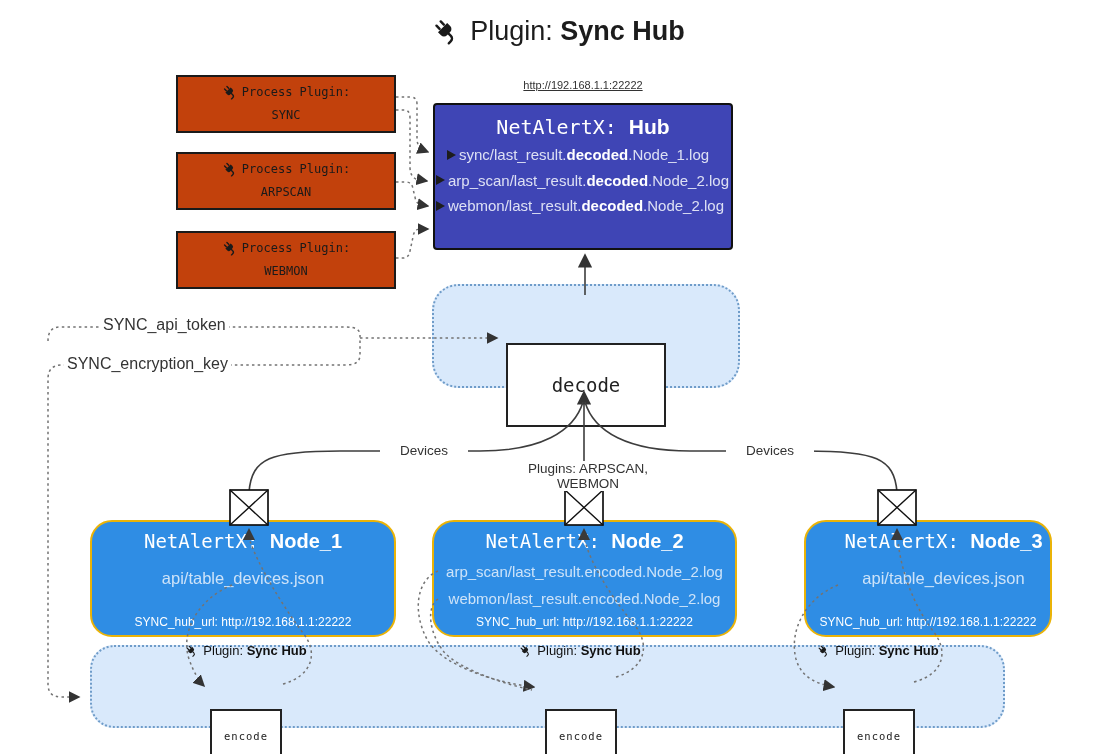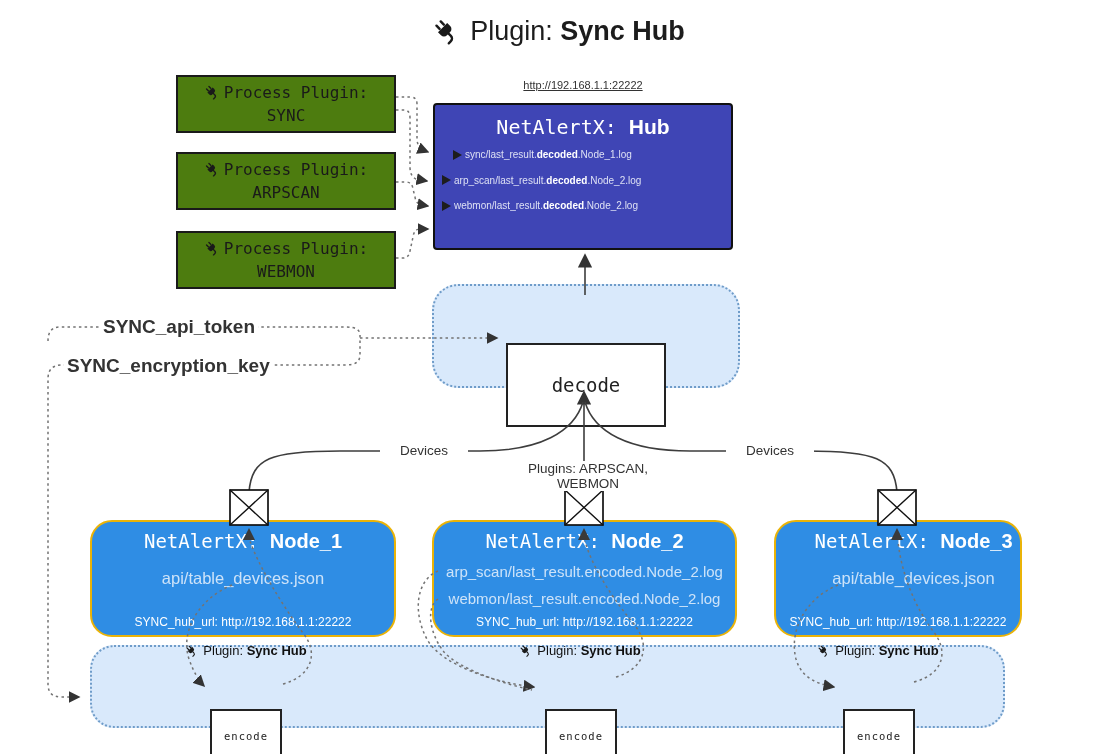--- a/index.html
+++ b/index.html
@@ -11,33 +11,33 @@
   #lines{position:absolute;inset:0;z-index:5;pointer-events:none;}
   #labels{position:absolute;inset:0;z-index:6;pointer-events:none;}
 
   
   .title-row{left:0;right:0;top:16px;display:flex;justify-content:center;align-items:center;gap:8px;}
   .title-text{font-size:27px;color:#1c1c1c;}
   .title-text .b{font-weight:700;}
   .plug{display:inline-block;}
 
   
-  .pp-box{width:220px;height:58px;background:#4d7c0f;border:2px solid #1a1a1a;box-sizing:border-box;
+  .pp-box{width:220px;height:58px;background:#c2410c;border:2px solid #1a1a1a;box-sizing:border-box;
           display:flex;flex-direction:column;justify-content:center;align-items:center;
-          font-family:"DejaVu Sans Mono",monospace;font-size:16px;color:#1a1a1a;}
+          font-family:"DejaVu Sans Mono",monospace;font-size:12px;color:#1a1a1a;}
   .pp-row{display:flex;align-items:center;gap:3px;line-height:23px;}
 
   
   .hub{left:433px;top:103px;width:300px;height:147px;background:#3f45b5;border:2px solid #111;
        border-radius:4px;box-sizing:border-box;padding-top:7px;}
   .hub-title{text-align:center;line-height:30px;color:#fff;
              font-family:"DejaVu Sans Mono",monospace;font-size:20px;}
   .hub-title .b{font-family:"Liberation Sans",sans-serif;font-weight:700;font-size:21px;}
-  .hub-row{display:flex;align-items:center;line-height:25.5px;font-size:10px;color:#dde0f4;
-           padding-left:12px;white-space:nowrap;margin-left:6px;}
+  .hub-row{display:flex;align-items:center;line-height:25.5px;font-size:15px;color:#dde0f4;
+           padding-left:12px;white-space:nowrap;}
   .hub-row.edge{padding-left:8px;}
   .hub-row .tri{width:0;height:0;border-left:9px solid #1d1d1d;border-top:5px solid transparent;
                 border-bottom:5px solid transparent;margin-right:3px;flex:0 0 auto;}
   .hub-row.edge .tri{margin-left:-7px;}
   .hub-row .b{font-weight:700;color:#fff;}
 
   
   .panel{background:#d9e9fb;border:2px dotted #6f9cc9;border-radius:26px;box-sizing:border-box;}
   .decode-panel{left:432px;top:284px;width:308px;height:104px;}
   .bottom-panel{left:90px;top:645px;width:915px;height:83px;border-radius:24px;}
@@ -52,21 +52,21 @@
   .node-title{text-align:center;line-height:28px;color:#fff;
               font-family:"DejaVu Sans Mono",monospace;font-size:19px;white-space:nowrap;}
   .node-title .b{font-family:"Liberation Sans",sans-serif;font-weight:700;font-size:20px;}
   .node-file{text-align:center;color:#cde3f9;font-size:16.5px;margin-top:14px;}
   .node-file.sm{font-size:15px;margin-top:3px;line-height:27px;}
   .node-footer{position:absolute;left:0;right:0;bottom:6px;text-align:center;color:#fff;font-size:12px;}
 
   
   .lab{position:absolute;background:#fff;color:#333;text-align:center;}
   .hub-url{left:433px;top:79px;width:300px;font-size:11px;background:transparent;text-decoration:underline;}
-  .token{font-size:19px;padding:0 3px;font-weight:bold;}
+  .token{font-size:16px;padding:0 3px;}
   .edge-lab{font-size:13.5px;padding:0 4px;}
   .enc-lab{display:flex;align-items:center;justify-content:center;gap:4px;font-size:13px;color:#111;
            background:transparent;}
   .enc-lab .b{font-weight:700;}
 </style>
 </head>
 <body>
 
 <svg width="0" height="0" style="position:absolute">
   <symbol id="plug-sym" viewBox="0 0 24 24">
@@ -143,21 +143,21 @@
       <div class="node-title"><span>NetAlertX:</span> <span class="b">Node_1</span></div>
       <div class="node-file">api/table_devices.json</div>
       <div class="node-footer">SYNC_hub_url: http://192.168.1.1:22222</div>
     </div>
     <div class="abs node" style="left:432px;width:305px;">
       <div class="node-title"><span>NetAlertX:</span> <span class="b">Node_2</span></div>
       <div class="node-file sm">arp_scan/last_result.encoded.Node_2.log</div>
       <div class="node-file sm" style="margin-top:0;">webmon/last_result.encoded.Node_2.log</div>
       <div class="node-footer">SYNC_hub_url: http://192.168.1.1:22222</div>
     </div>
-    <div class="abs node" style="left:774px;width:248px;padding-left:31px;">
+    <div class="abs node" style="left:804px;width:248px;padding-left:31px;">
       <div class="node-title"><span>NetAlertX:</span> <span class="b">Node_3</span></div>
       <div class="node-file">api/table_devices.json</div>
       <div class="node-footer">SYNC_hub_url: http://192.168.1.1:22222</div>
     </div>
 
     <div class="abs panel bottom-panel"></div>
     <div class="abs white-box encode-box" style="left:210px;top:661px;">
         <span>encode</span>
       </div>
     <div class="abs white-box encode-box" style="left:545px;top:661px;">

